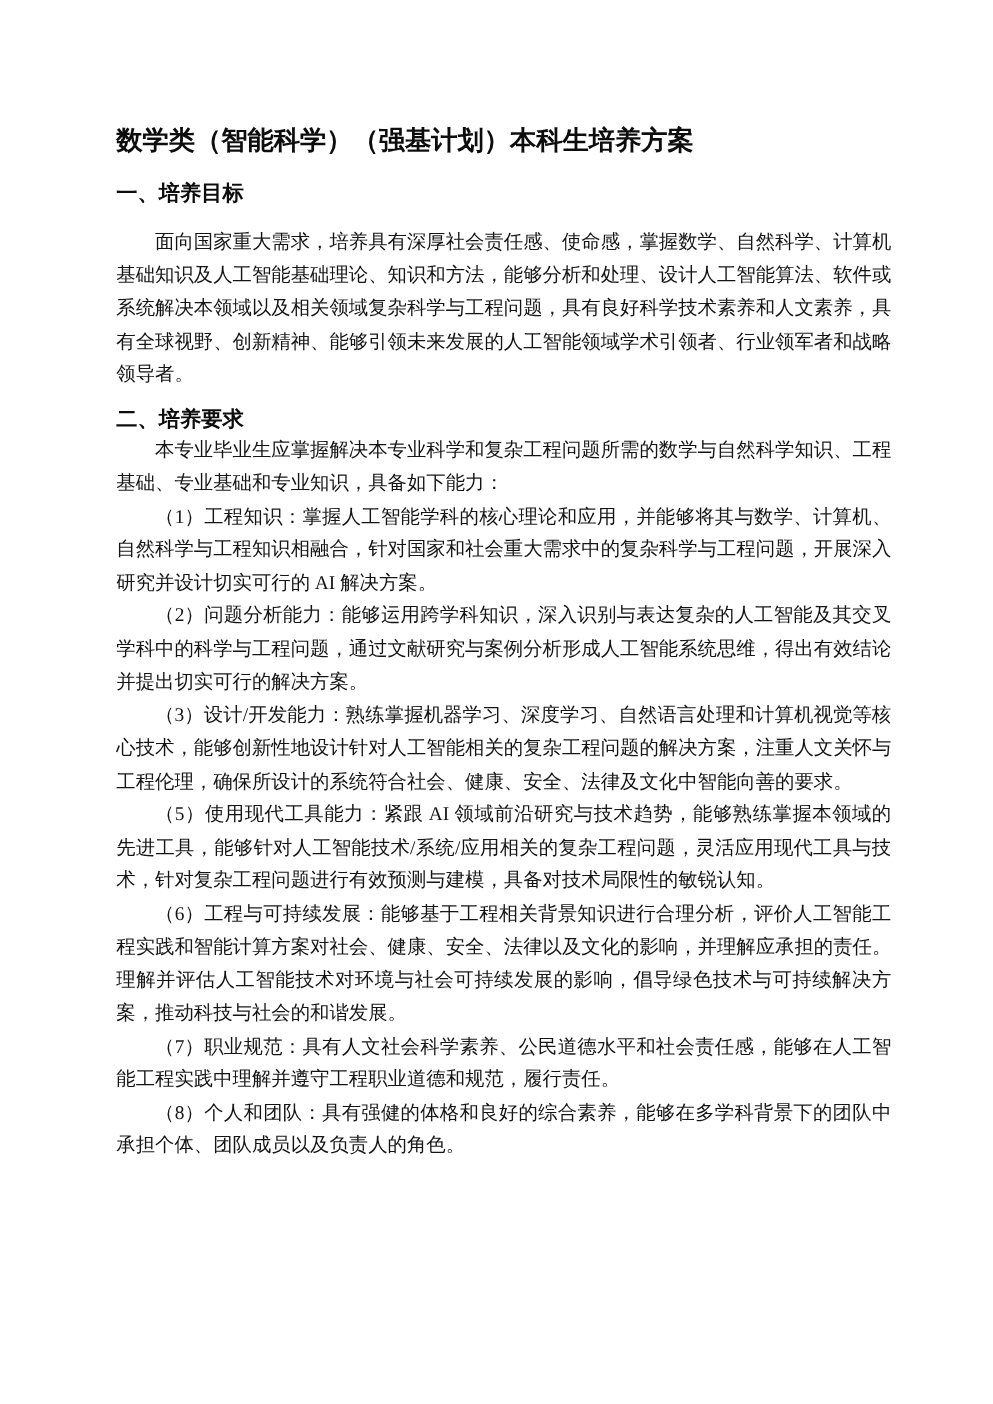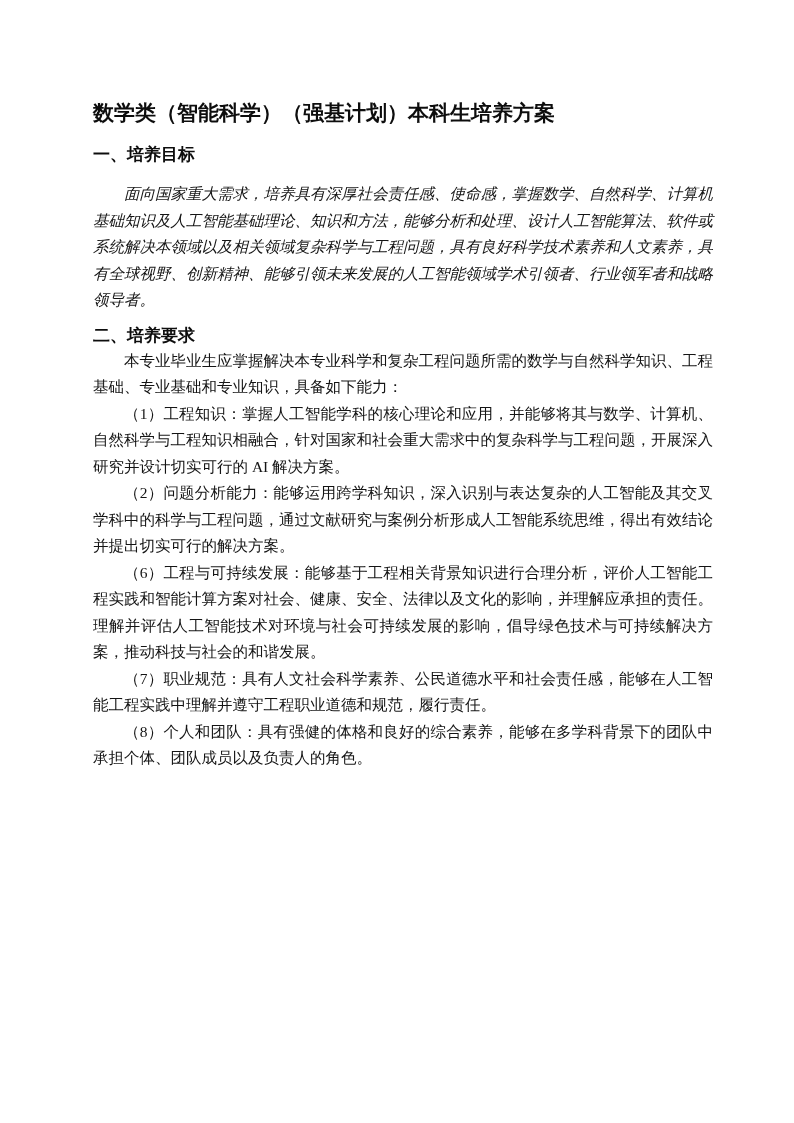--- a/index.html
+++ b/index.html
@@ -42,21 +42,20 @@
       margin: 0;
       font-size: 15.5px;
       line-height: 26.5px;
       text-align: justify;
       text-indent: 2em;
       color: #141414;
       word-break: break-all;
     }
     .body-para.first-after-heading {
       margin-top: 14px;
-      font-style: italic;
     }
   </style>
 </head>
 <body>
 
 <div class="page">
 
   <h1 class="doc-title">数学类（智能科学）（强基计划）本科生培养方案</h1>
 
   <h2 class="section-heading">一、培养目标</h2>
@@ -64,22 +63,24 @@
   <p class="body-para first-after-heading">面向国家重大需求，培养具有深厚社会责任感、使命感，掌握数学、自然科学、计算机基础知识及人工智能基础理论、知识和方法，能够分析和处理、设计人工智能算法、软件或系统解决本领域以及相关领域复杂科学与工程问题，具有良好科学技术素养和人文素养，具有全球视野、创新精神、能够引领未来发展的人工智能领域学术引领者、行业领军者和战略领导者。</p>
 
   <h2 class="section-heading second">二、培养要求</h2>
 
   <p class="body-para">本专业毕业生应掌握解决本专业科学和复杂工程问题所需的数学与自然科学知识、工程基础、专业基础和专业知识，具备如下能力：</p>
 
   <p class="body-para">（1）工程知识：掌握人工智能学科的核心理论和应用，并能够将其与数学、计算机、自然科学与工程知识相融合，针对国家和社会重大需求中的复杂科学与工程问题，开展深入研究并设计切实可行的 AI 解决方案。</p>
 
   <p class="body-para">（2）问题分析能力：能够运用跨学科知识，深入识别与表达复杂的人工智能及其交叉学科中的科学与工程问题，通过文献研究与案例分析形成人工智能系统思维，得出有效结论并提出切实可行的解决方案。</p>
 
+  <p class="body-para">（3）设计/开发能力：熟练掌握机器学习、深度学习、自然语言处理和计算机视觉等核心技术，能够创新性地设计针对人工智能相关的复杂工程问题的解决方案，注重人文关怀与工程伦理，确保所设计的系统符合社会、健康、安全、法律及文化中智能向善的要求。</p>
 
 
+  <p class="body-para">（5）使用现代工具能力：紧跟 AI 领域前沿研究与技术趋势，能够熟练掌握本领域的先进工具，能够针对人工智能技术/系统/应用相关的复杂工程问题，灵活应用现代工具与技术，针对复杂工程问题进行有效预测与建模，具备对技术局限性的敏锐认知。</p>
 
   <p class="body-para">（6）工程与可持续发展：能够基于工程相关背景知识进行合理分析，评价人工智能工程实践和智能计算方案对社会、健康、安全、法律以及文化的影响，并理解应承担的责任。理解并评估人工智能技术对环境与社会可持续发展的影响，倡导绿色技术与可持续解决方案，推动科技与社会的和谐发展。</p>
 
   <p class="body-para">（7）职业规范：具有人文社会科学素养、公民道德水平和社会责任感，能够在人工智能工程实践中理解并遵守工程职业道德和规范，履行责任。</p>
 
   <p class="body-para">（8）个人和团队：具有强健的体格和良好的综合素养，能够在多学科背景下的团队中承担个体、团队成员以及负责人的角色。</p>
 
 </div>
 
 </body></html>

